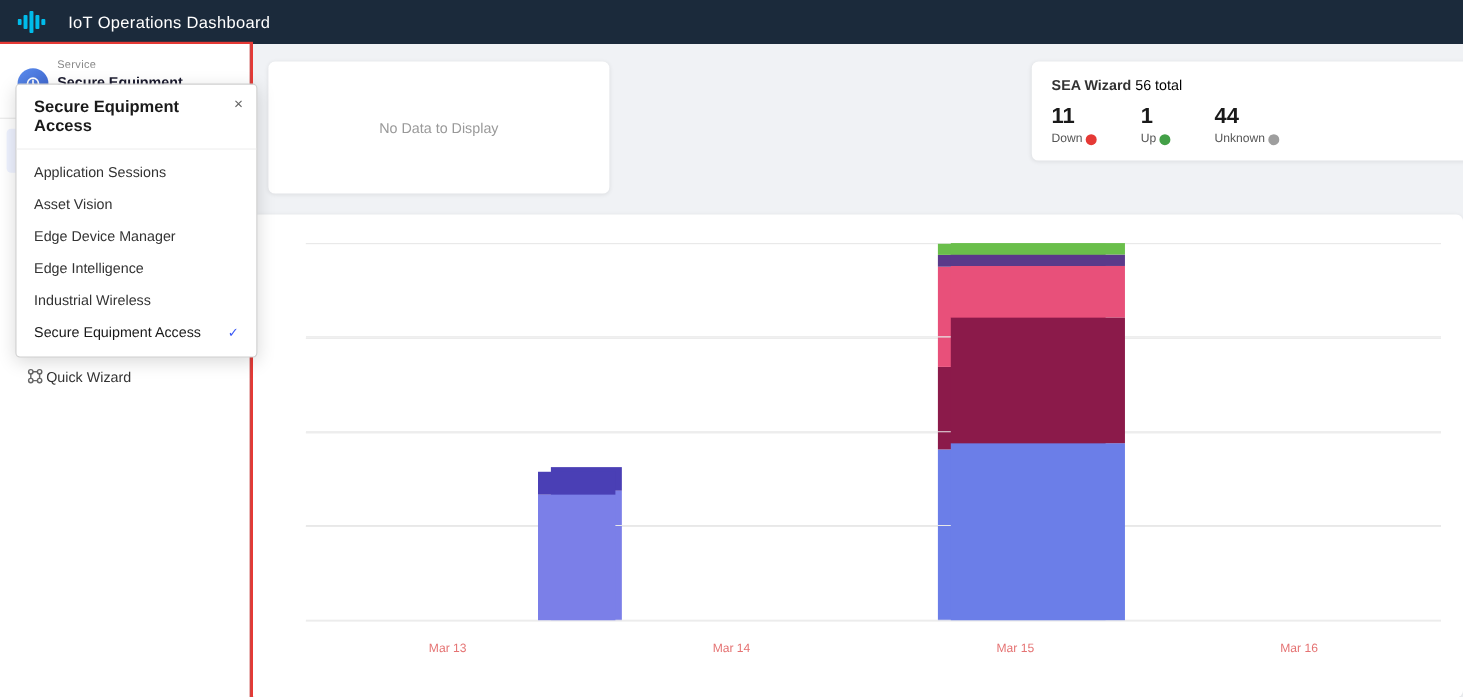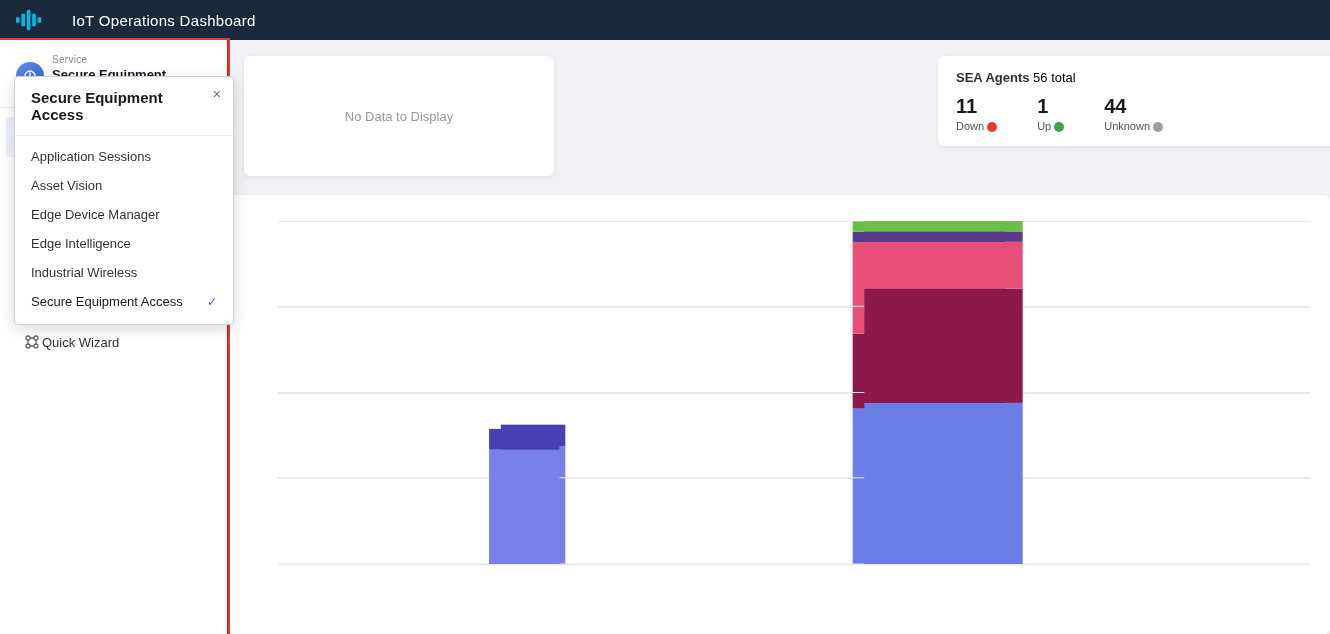--- a/index.html
+++ b/index.html
@@ -5,21 +5,21 @@
     * { box-sizing: border-box; margin: 0; padding: 0; }
     body { font-family: -apple-system, BlinkMacSystemFont, 'Segoe UI', Arial, sans-serif; background: #f5f5f5; height: 634px; width: 1330px; overflow: hidden; }
 
     
     .topbar {
       background: #1b2a3b;
       height: 40px;
       display: flex;
       align-items: center;
       padding: 0 16px;
-      gap: 20px;
+      gap: 10px;
     }
     .topbar-logo {
       display: flex;
       align-items: center;
       gap: 8px;
     }
     .cisco-logo {
       width: 36px;
       height: 20px;
     }
@@ -404,21 +404,21 @@
 
   <div class="content-area">
 
     <div class="no-data-card">
       <span>No Data to Display</span>
     </div>
 
     <div class="top-right-content">
       <div class="agents-card">
         <div class="agents-header">
-          <strong>SEA Agents</strong>
+          <strong>SEA Wizard</strong>
           <span>56 total</span>
         </div>
         <div class="agents-stats">
           <div class="agent-stat">
             <div class="agent-stat-value">11</div>
             <div class="agent-stat-label">
               Down <span class="status-dot down"></span>
             </div>
           </div>
           <div class="agent-stat">
@@ -482,17 +482,23 @@
 
           <rect x="500" y="65" width="135" height="110" fill="#8b1a4a"></rect>
 
           <rect x="500" y="20" width="135" height="45" fill="#e8507a"></rect>
 
           <rect x="500" y="10" width="135" height="10" fill="#5a3a8a"></rect>
 
           <rect x="500" y="0" width="135" height="10" fill="#6abf4b"></rect>
         </svg>
 
+        <div style="position:absolute; bottom:8px; left:50px; right:20px; display:flex; justify-content:space-around;">
+          <span style="font-size:11px; color:#e57373; width:25%; text-align:center;">Mar 13</span>
+          <span style="font-size:11px; color:#e57373; width:25%; text-align:center;">Mar 14</span>
+          <span style="font-size:11px; color:#e57373; width:25%; text-align:center;">Mar 15</span>
+          <span style="font-size:11px; color:#e57373; width:25%; text-align:center;">Mar 16</span>
+        </div>
       </div>
     </div>
 
   </div>
 </div>
 
 </body></html>

